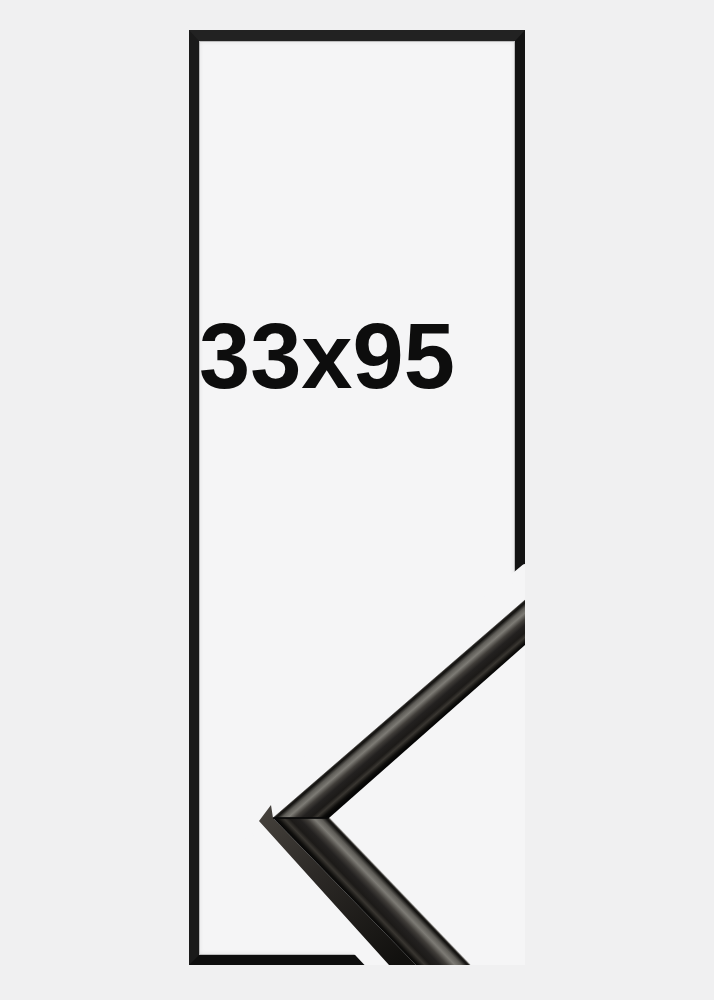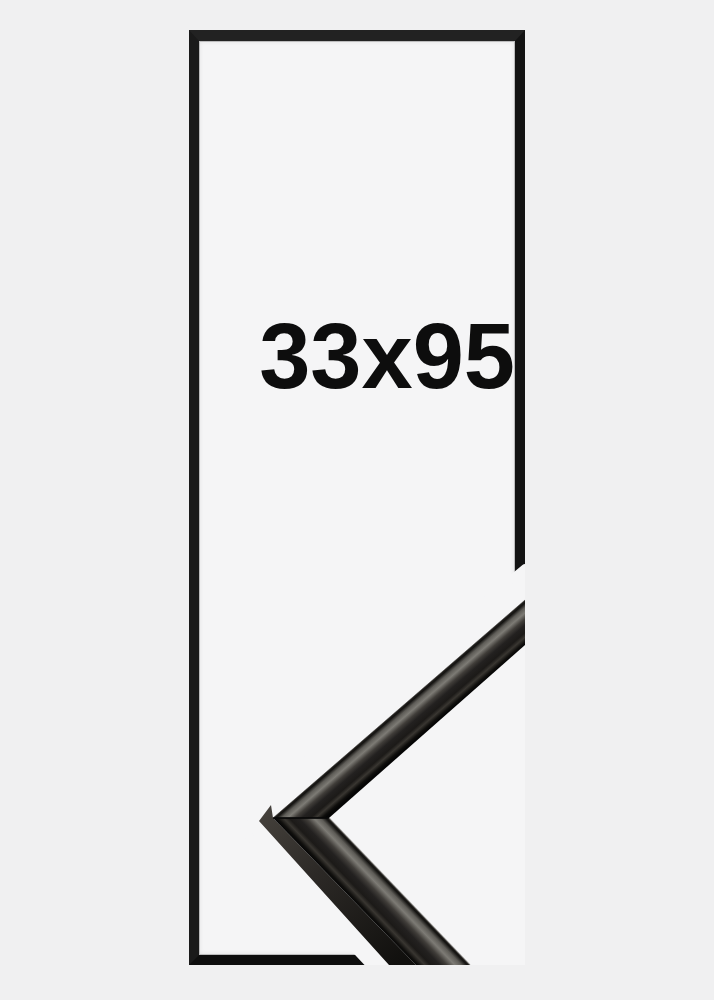--- a/index.html
+++ b/index.html
@@ -34,21 +34,21 @@
     border-bottom-color: #0e0e0e;
     box-shadow: inset 0 0 0 1px #bcbcbd, inset 0 0 5px rgba(0,0,0,0.10);
   }
   .size-label {
     position: absolute;
     left: 0;
     right: 0;
     top: 270px;
     height: 90px;
     line-height: 90px;
-    text-align: right;
+    text-align: left;
     font-size: 92px;
     font-weight: bold;
     letter-spacing: 0px;
     color: var(--label-text, #0d0d0d);
     user-select: none;
   }
   
   .corner-detail {
     position: absolute;
     left: 189px;

